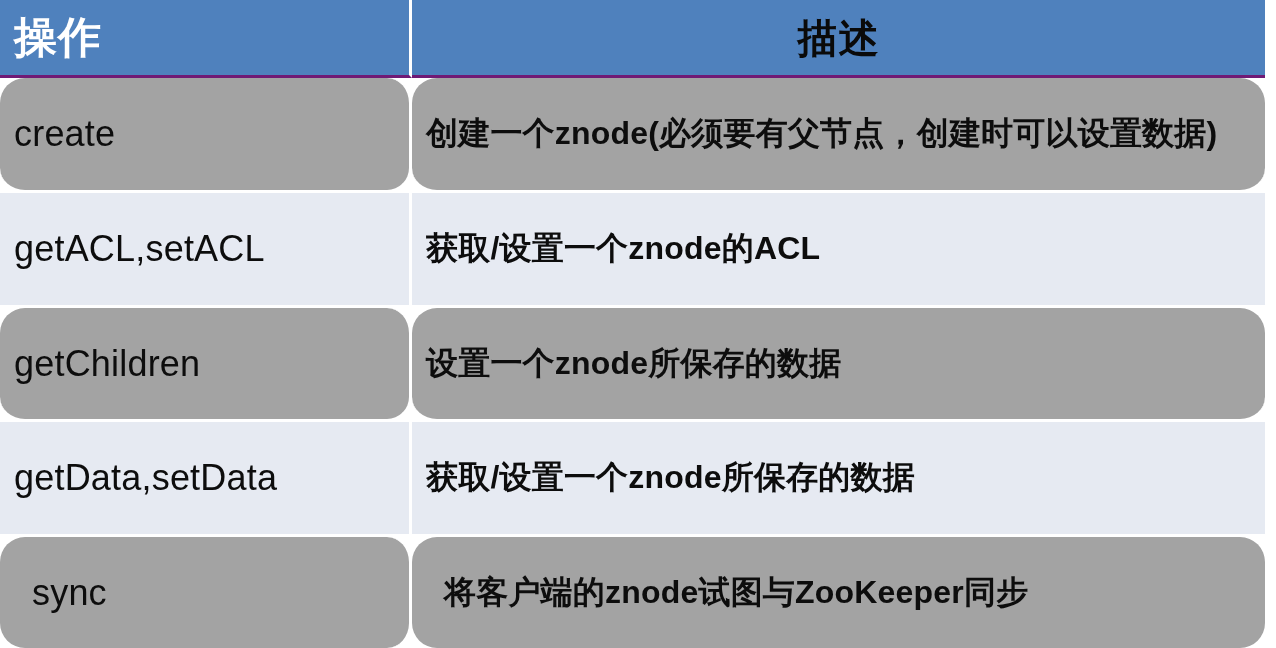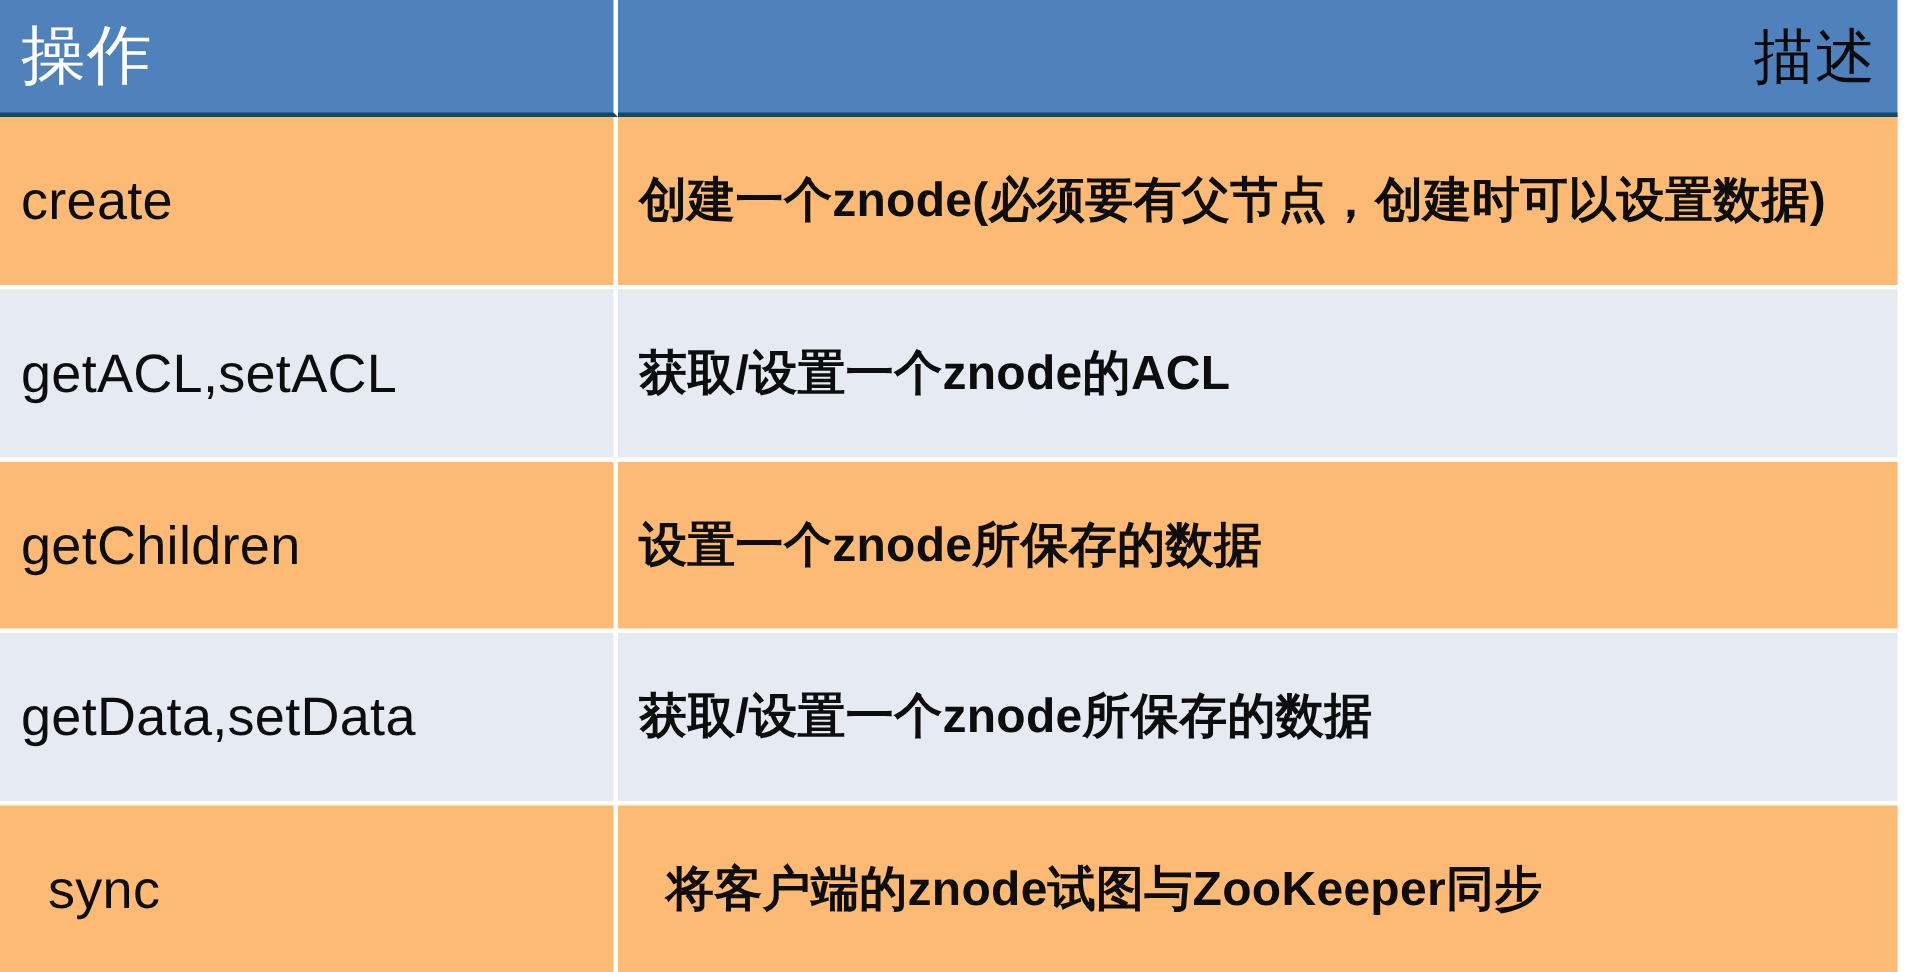--- a/index.html
+++ b/index.html
@@ -31,36 +31,36 @@
   }
 
   col.col-op { width: 412px; }
   col.col-desc { width: auto; }
 
   thead th {
     background: #4f81bd;
     height: 75px;
     padding: 0 14px;
     margin: 0;
-    font-weight: normal;
+    font-weight: bold;
     vertical-align: middle;
-    border-bottom: 3px solid #0c4a6e;
+    border-bottom: 3px solid #701a75;
   }
 
   th.th-op {
     text-align: left;
     color: #ffffff;
     font-size: 43px;
     line-height: 1.0;
     border-right: 3px solid #ffffff;
     letter-spacing: 1px;
   }
 
   th.th-desc {
-    text-align: right;
+    text-align: center;
     color: #0a0a0a;
     font-size: 40px;
     line-height: 1.0;
     letter-spacing: 1px;
   }
 
   tbody td {
     height: 79px;
     padding: 0 14px;
     vertical-align: middle;
@@ -77,21 +77,21 @@
     letter-spacing: 0.2px;
   }
 
   td.cell-desc {
     font-size: 32px;
     white-space: nowrap;
     letter-spacing: 0.2px;
     font-weight: bold;
   }
 
-  tbody tr.band-dark td { background: #fdba74; }
+  tbody tr.band-dark td { background: #a3a3a3; border-radius: 25px; }
   tbody tr.band-light td { background: #e6eaf2; }
 </style>
 </head>
 <body>
 
 <div class="table-wrap">
   <table class="op-table">
     <colgroup>
       <col class="col-op">
       <col class="col-desc">

